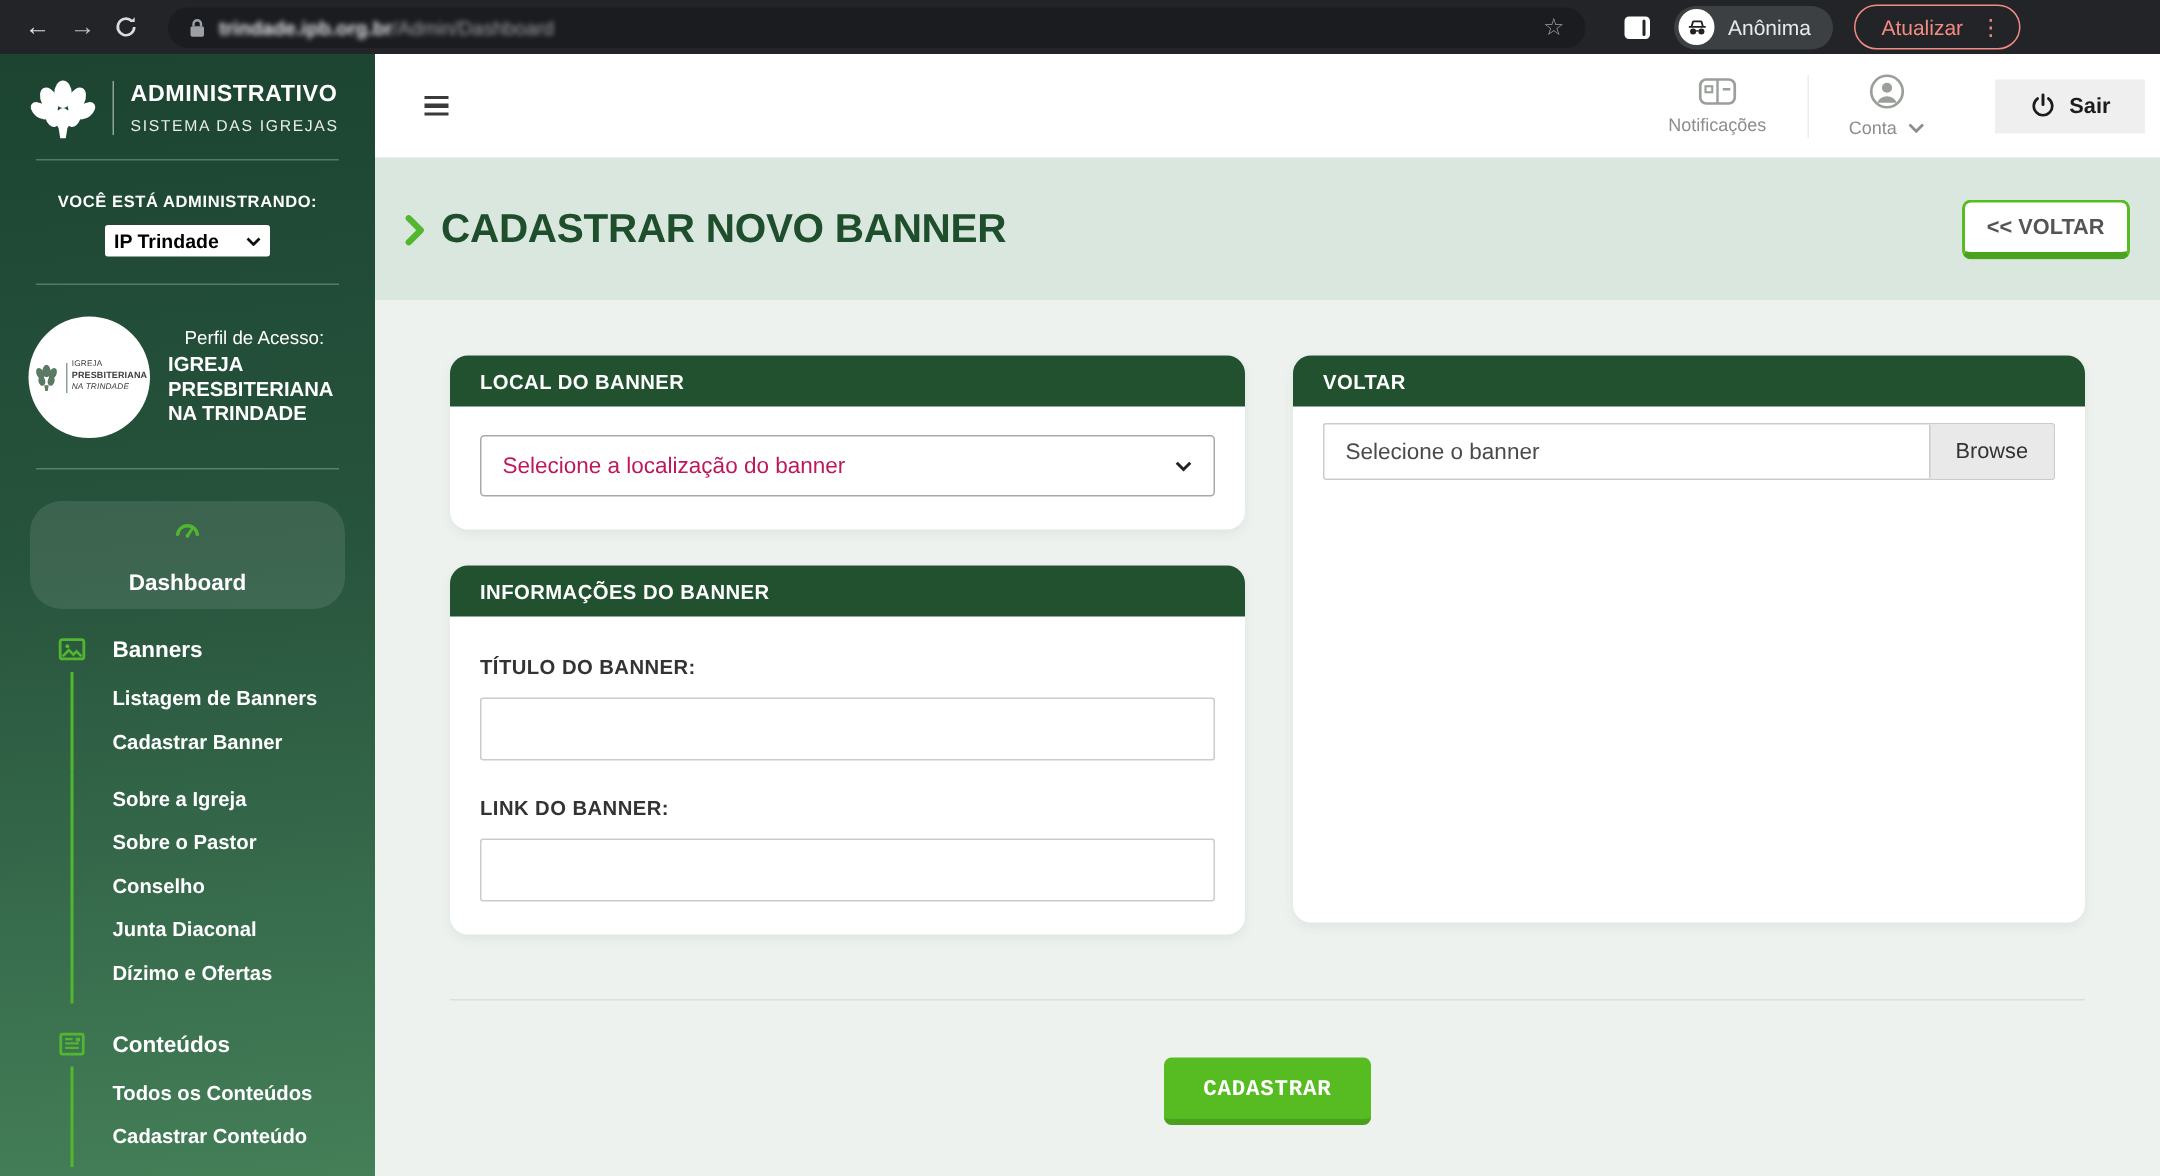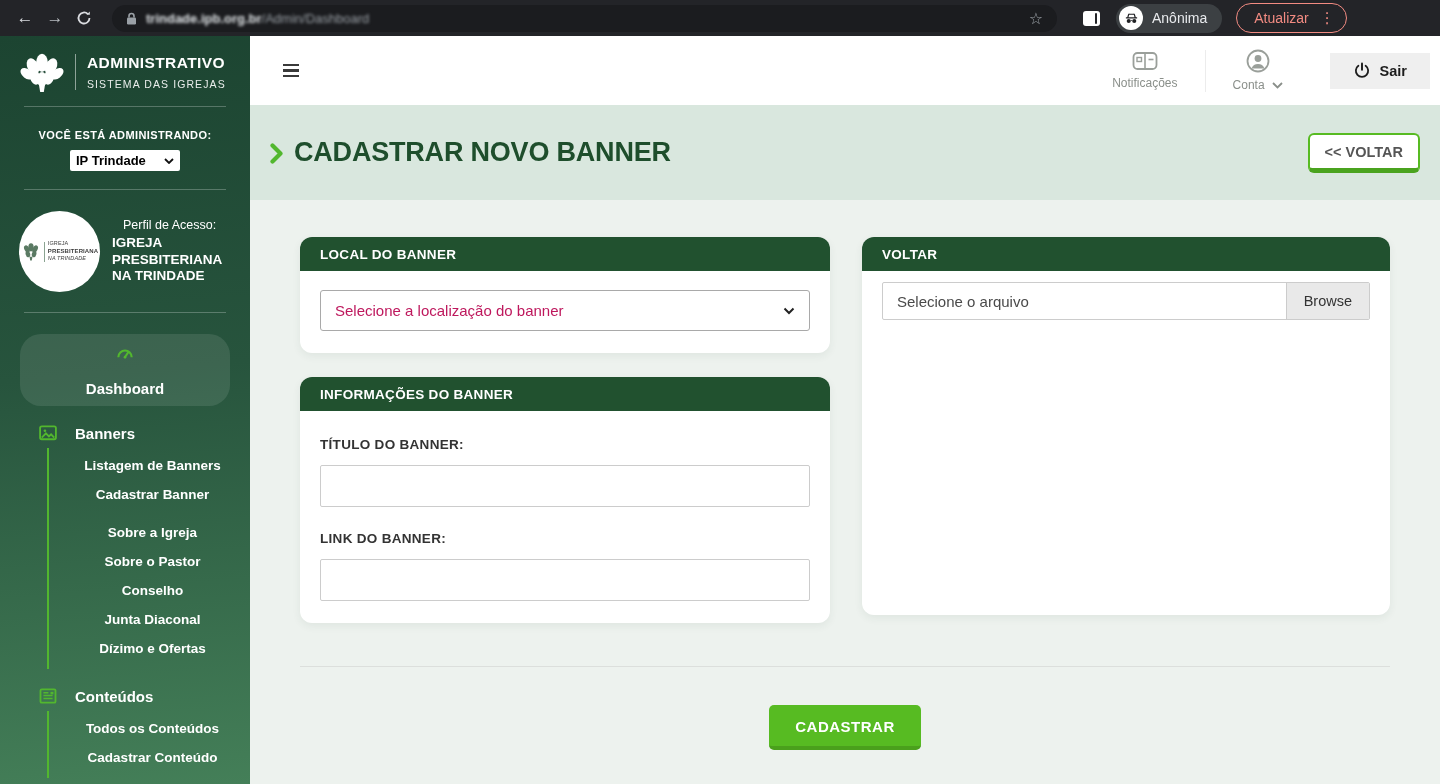--- a/index.html
+++ b/index.html
@@ -53,21 +53,21 @@
   .avatar-lines .l3 { font-weight:400; font-size:5.5px; font-style:italic; }
   .profile-text { font-size:12.5px;margin-left:11px; }
   .profile-name { font-size:13.5px; font-weight:800; line-height:1.25; margin-top:3px; }
   .menu { padding:21px 20px 0; }
   .menu-pill { display:flex; align-items:center; gap:17px; padding:9px 18px; background:rgba(255,255,255,.10);
                border-radius:21px; cursor:pointer;flex-direction:column; }
   .menu-pill .mlabel, .menu-head .mlabel { font-size:15px; font-weight:800; }
   .menu-head { display:flex; align-items:center; gap:17px; padding:9px 18px 5px; cursor:pointer; margin-top:8px; }
   .micon { width:20px; height:20px; flex-shrink:0; }
   .submenu { border-left:2px solid #52b72e; margin-left:27px; padding:3px 0 6px 26px; }
-  .subitem { font-size:13.5px; font-weight:700; padding:7px 0; cursor:pointer;text-align:center; }
+  .subitem { font-size:13.5px; font-weight:700; padding:7px 0; cursor:pointer; }
 
   
   .content { flex:1; display:flex; flex-direction:column; min-width:0; }
   .topbar { height:69px; background:#fff; display:flex; align-items:center; padding-left:33px; flex-shrink:0; }
   .burger { display:flex; flex-direction:column; gap:3px; cursor:pointer; }
   .burger i { display:block; width:16px; height:2.5px; background:#3a3a3a; }
   .tb-right { margin-left:auto; display:flex; align-items:center; height:100%; }
   .tb-item { display:flex; flex-direction:column; align-items:center; gap:5px; color:#8a8f8a; font-size:12px;
              padding:0 27px; cursor:pointer; }
   .tb-caret-row { display:flex; align-items:center; gap:7px; }
@@ -97,21 +97,21 @@
                 font-family:inherit; outline:none; }
   .img-body { padding:11px 20px 20px; height:344px; }
   .file-box { display:flex; border:1px solid #ccc; border-radius:2px; height:38px; align-items:stretch; cursor:pointer; }
   .file-text { flex:1; display:flex; align-items:center; padding-left:14px; font-size:15px; color:#4a4a4a; }
   .browse-btn { background:#e9e9e9; border-left:1px solid #ccc; display:flex; align-items:center; padding:0 17px;
                 font-size:14.5px; color:#333; }
   .bottom-rule { border:none; border-top:1px solid #dcdfdc; margin-top:43px; }
   .submit-row { display:flex; justify-content:center; margin-top:38px; }
   .cadastrar-btn { background:#57bb22; border:none; border-bottom:4px solid #4aa01c; border-radius:5px; color:#fff;
                    font-weight:800; font-size:15px; letter-spacing:.5px; padding:13px 26px 11px; cursor:pointer;
-                   font-family:Liberation Sans, sans-serif; }
+                   font-family:Liberation Mono, monospace; }
 </style>
 </head>
 <body>
 
 <div class="browser-bar">
   <div class="nav-ico">←</div>
   <div class="nav-ico fwd">→</div>
   <svg class="reload-svg" viewBox="0 0 16 16">
     <path d="M13.5 8a5.5 5.5 0 1 1-1.6-3.9" fill="none" stroke="#dadce0" stroke-width="1.8"></path>
     <path d="M13.8 1.5 v3.2 h-3.2 z" fill="#dadce0"></path>
@@ -327,21 +327,21 @@
             </div>
           </div>
         </div>
 
         <div class="col-right">
 
           <div class="panel">
             <div class="panel-header">VOLTAR</div>
             <div class="img-body">
               <div class="file-box">
-                <div class="file-text">Selecione o arquivo</div>
+                <div class="file-text">Selecione o banner</div>
                 <div class="browse-btn">Browse</div>
               </div>
             </div>
           </div>
         </div>
       </div>
 
       <hr class="bottom-rule">
       <div class="submit-row">
         <button class="cadastrar-btn">CADASTRAR</button>

